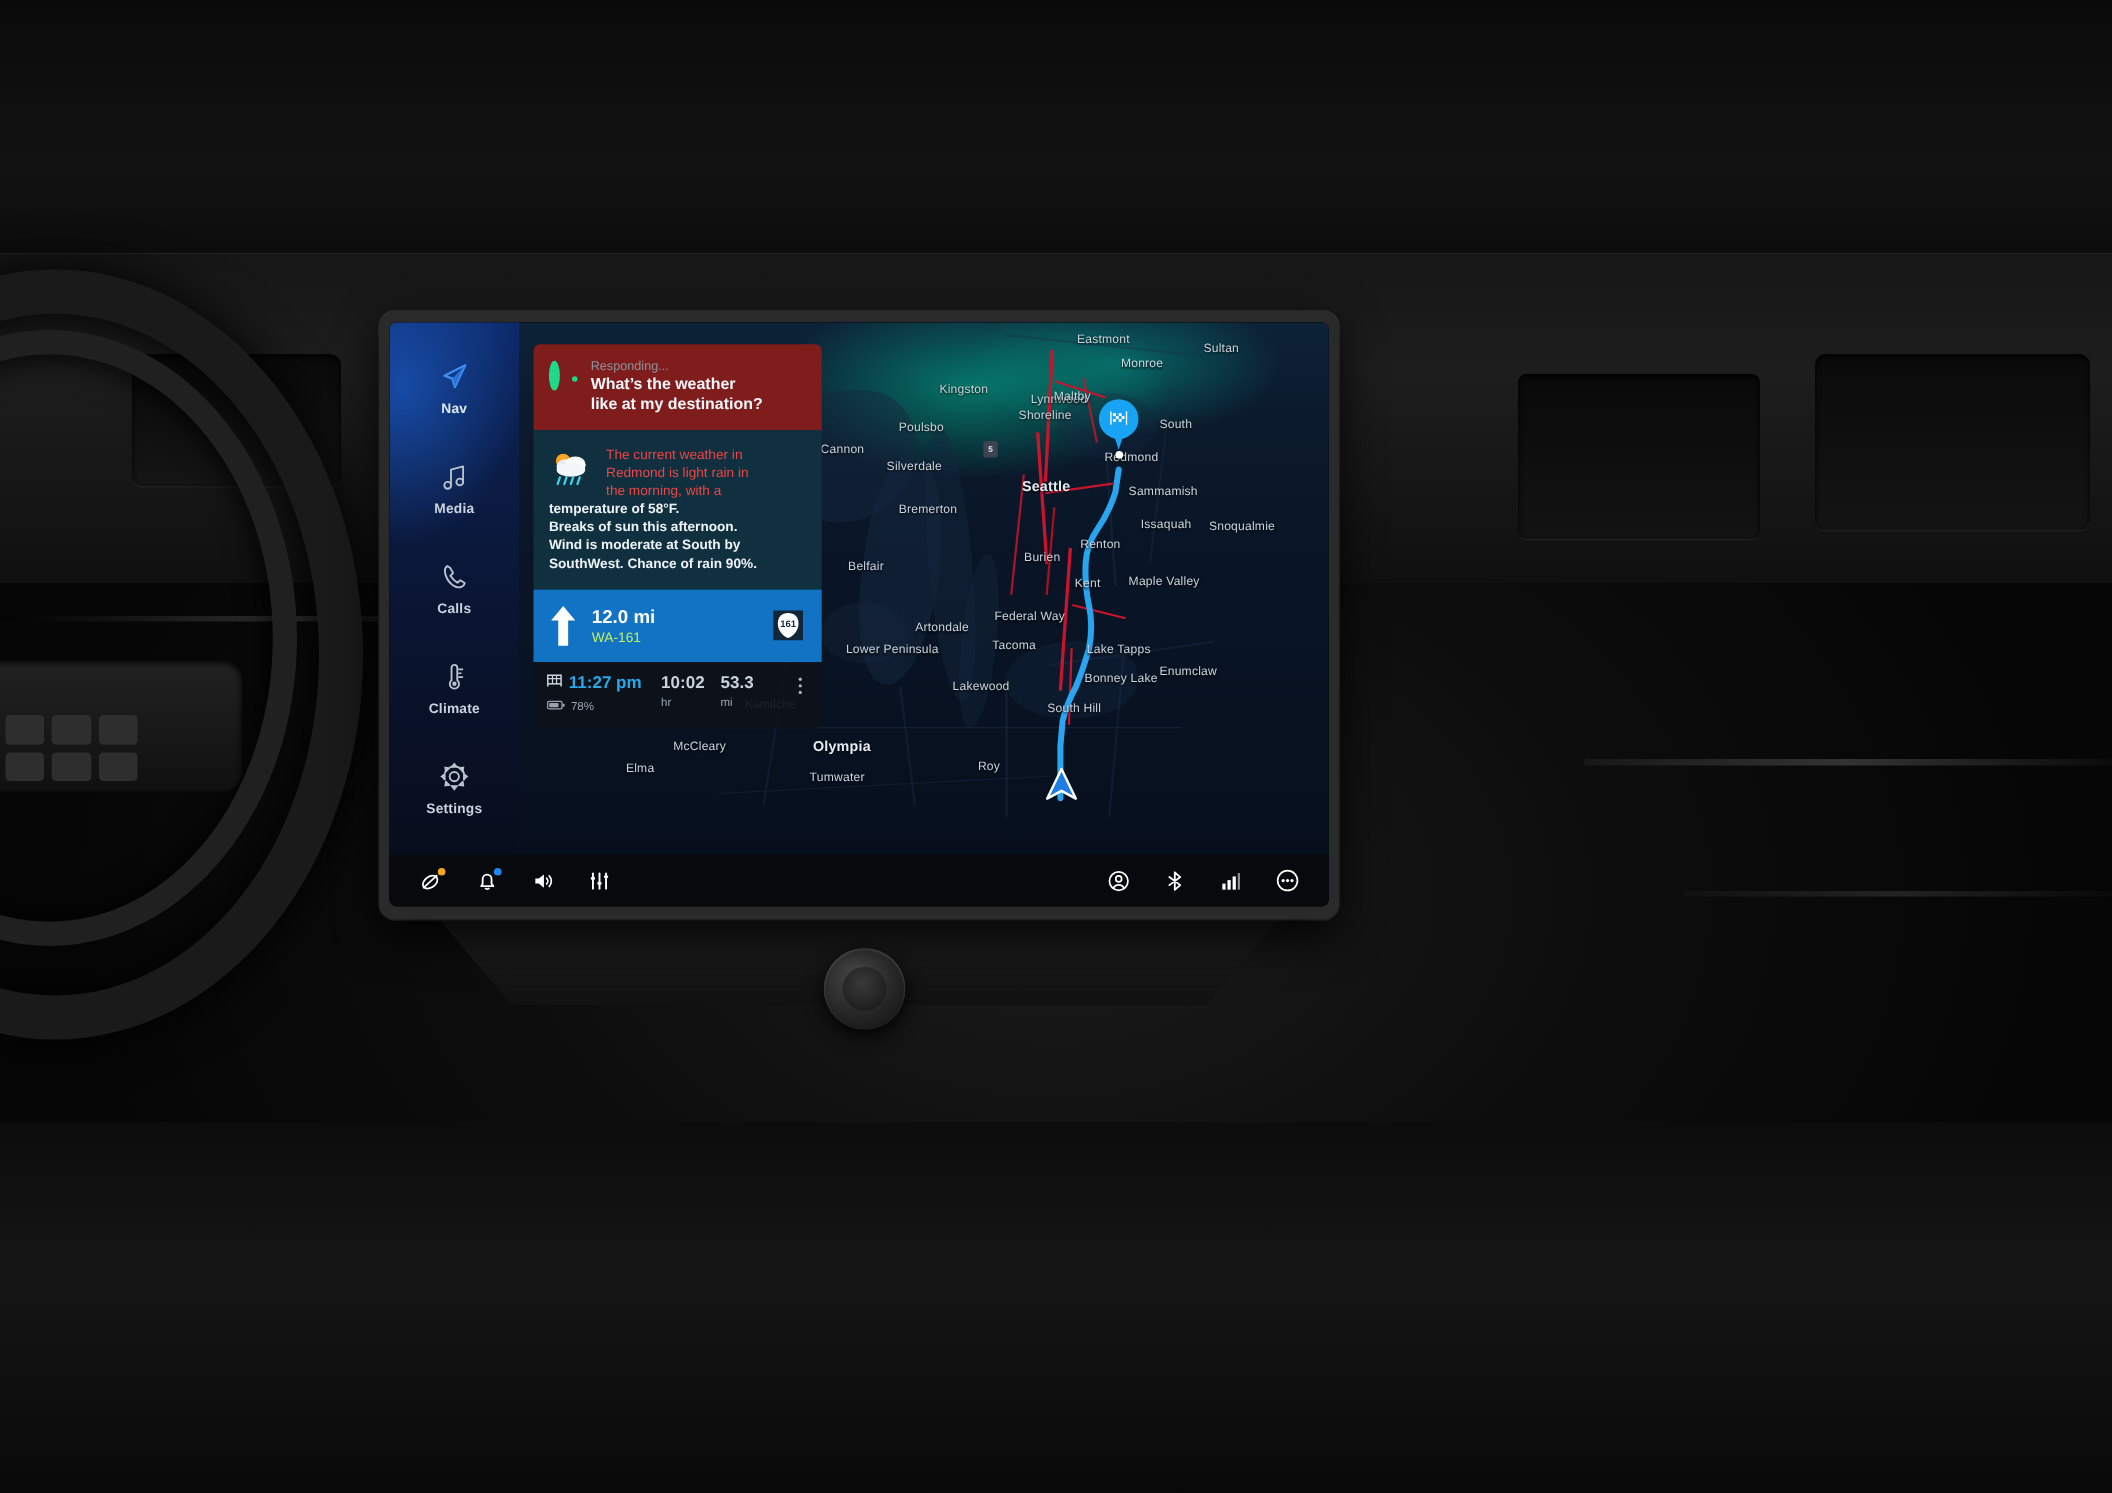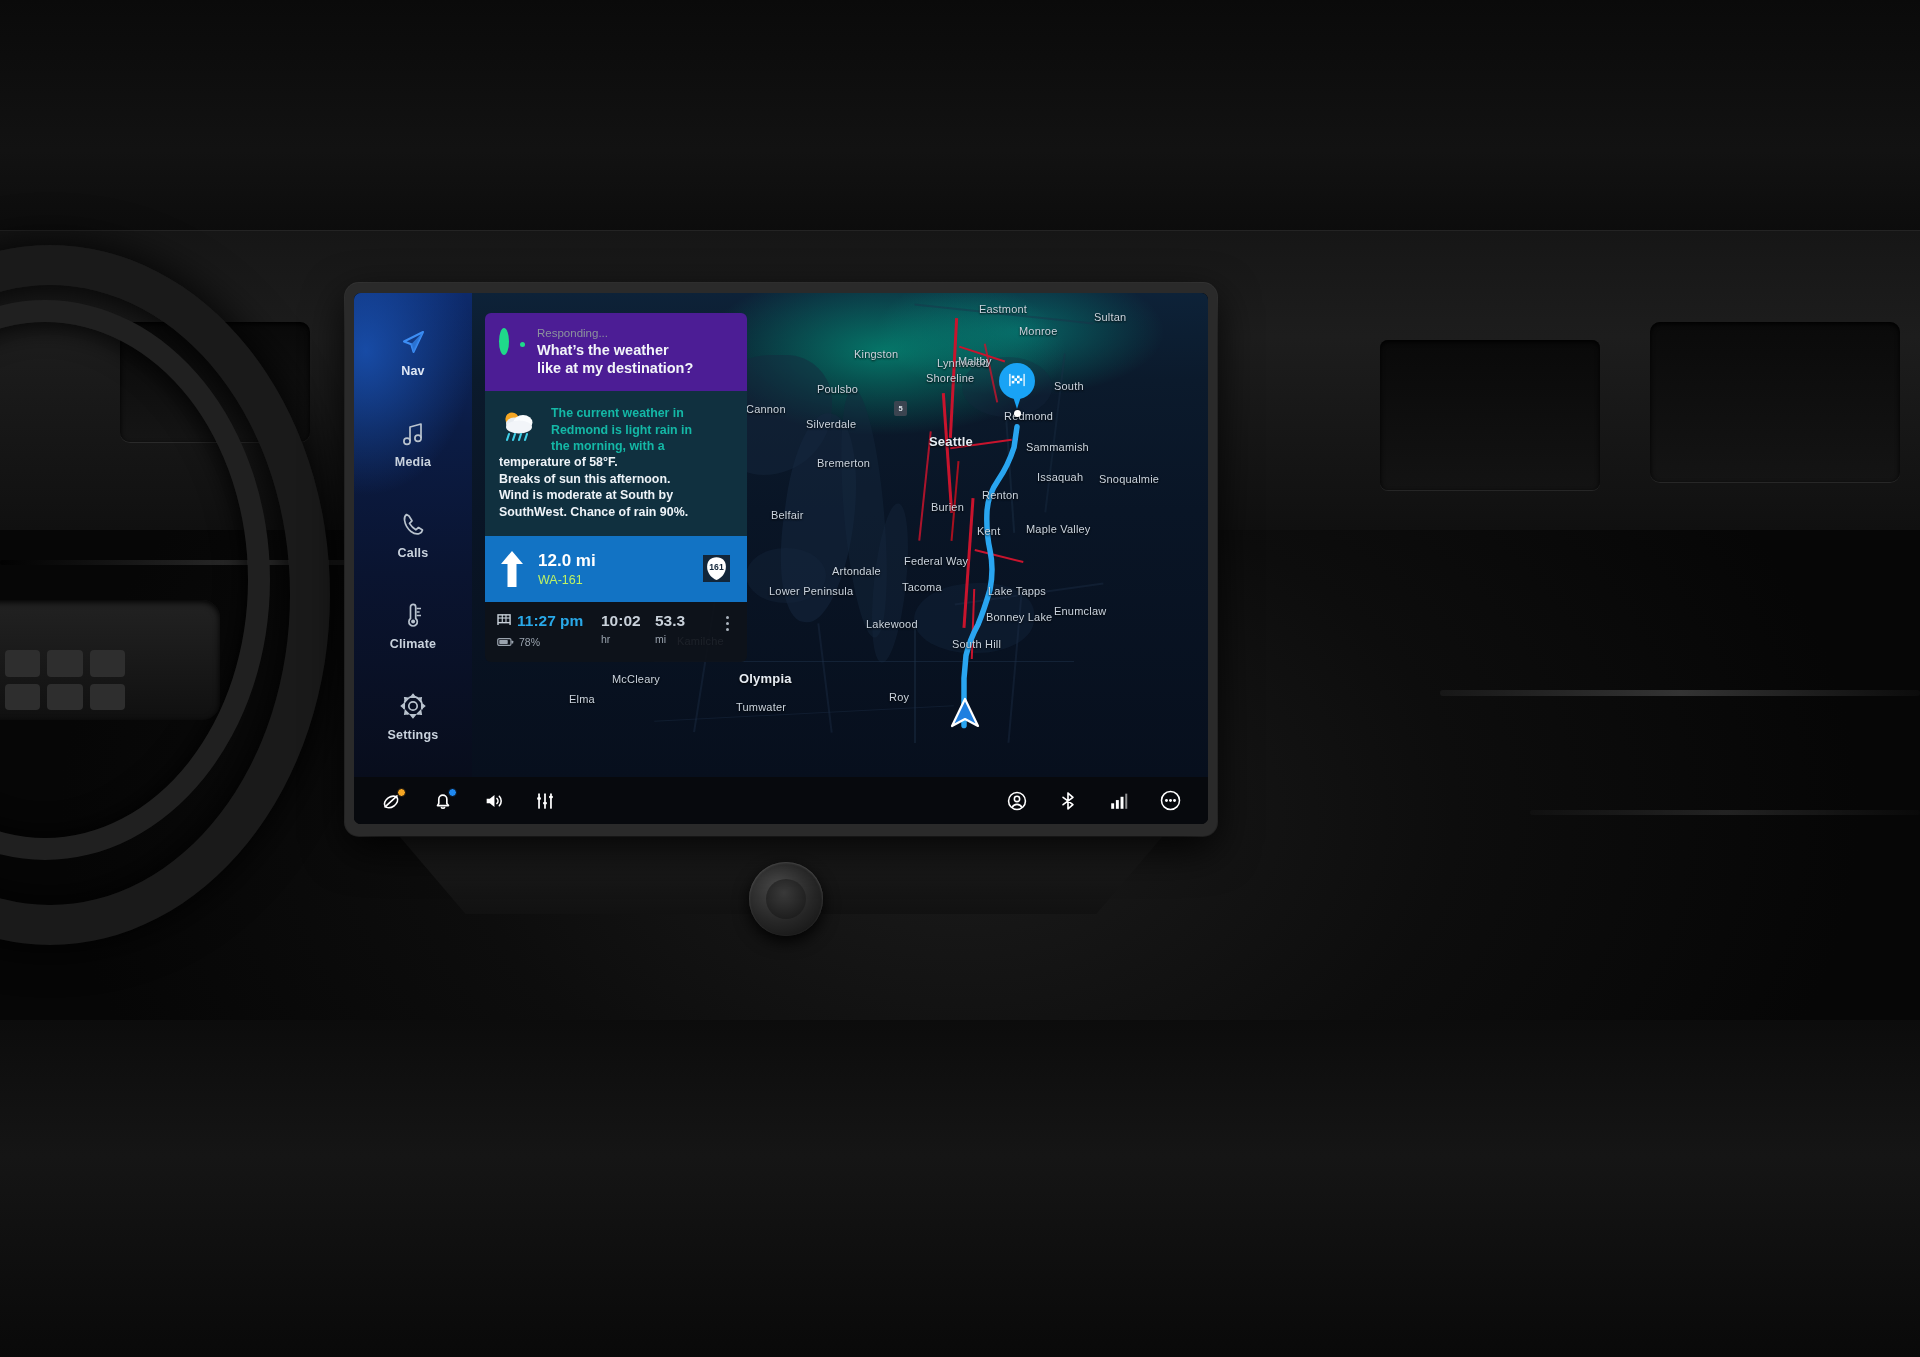--- a/index.html
+++ b/index.html
@@ -177,21 +177,21 @@
     cursor:pointer;
   }
   .nav-item .ico { width:30px; height:30px; display:block; }
   .nav-item .lbl { font-size:12.5px; font-weight:700; color:#c9d2dd; letter-spacing:.2px; }
   .nav-item.active .lbl { color:#dfe8f5; }
 
   
   #cards { position:absolute; left:131px; top:20px; width:262px; z-index:5; }
 
   .card-assistant {
-    background:#4c1d95; border-radius:6px 6px 0 0;
+    background:#7f1d1d; border-radius:6px 6px 0 0;
     padding:14px 14px 14px 14px; display:flex; gap:12px; align-items:flex-start;
   }
   .assist-ring {
     flex:0 0 auto; margin-top:6px; position:relative; width:26px; height:22px;
   }
   .assist-ring .ring {
     width:22px; height:22px; border-radius:50%;
     border:5px solid #1fd98a; box-sizing:border-box;
   }
   .assist-ring .dot {
@@ -201,21 +201,21 @@
   .assist-text .status { font-size:11.5px; color:#8c939d; margin-bottom:2px; }
   .assist-text .query {
     font-size:14.5px; font-weight:700; color:#f2f5f9; line-height:1.25;
   }
 
   .card-weather {
     background:#10303f; padding:14px 14px 16px 14px;
   }
   .wx-top { display:flex; gap:10px; align-items:flex-start; }
   .wx-icon { flex:0 0 auto; width:42px; height:40px; position:relative; margin-top:2px;}
-  .wx-body { font-size:12.4px; color:#14b8a6; line-height:1.32; font-weight:700; }
+  .wx-body { font-size:12.4px; color:#ef4444; line-height:1.32; font-weight:400; }
   .wx-rest { font-size:12.4px; color:#eef3f8; line-height:1.32; font-weight:600; margin-top:0px; }
 
   .card-turn {
     background:#1273c4; padding:13px 14px; display:flex; align-items:center; gap:13px;
   }
   .turn-arrow { flex:0 0 auto; width:26px; height:40px; }
   .turn-main { flex:1; }
   .turn-dist { font-size:17px; font-weight:700; color:#fff; line-height:1.15; }
   .turn-road { font-size:12.5px; color:#bef264; margin-top:2px; }
   .shield {

